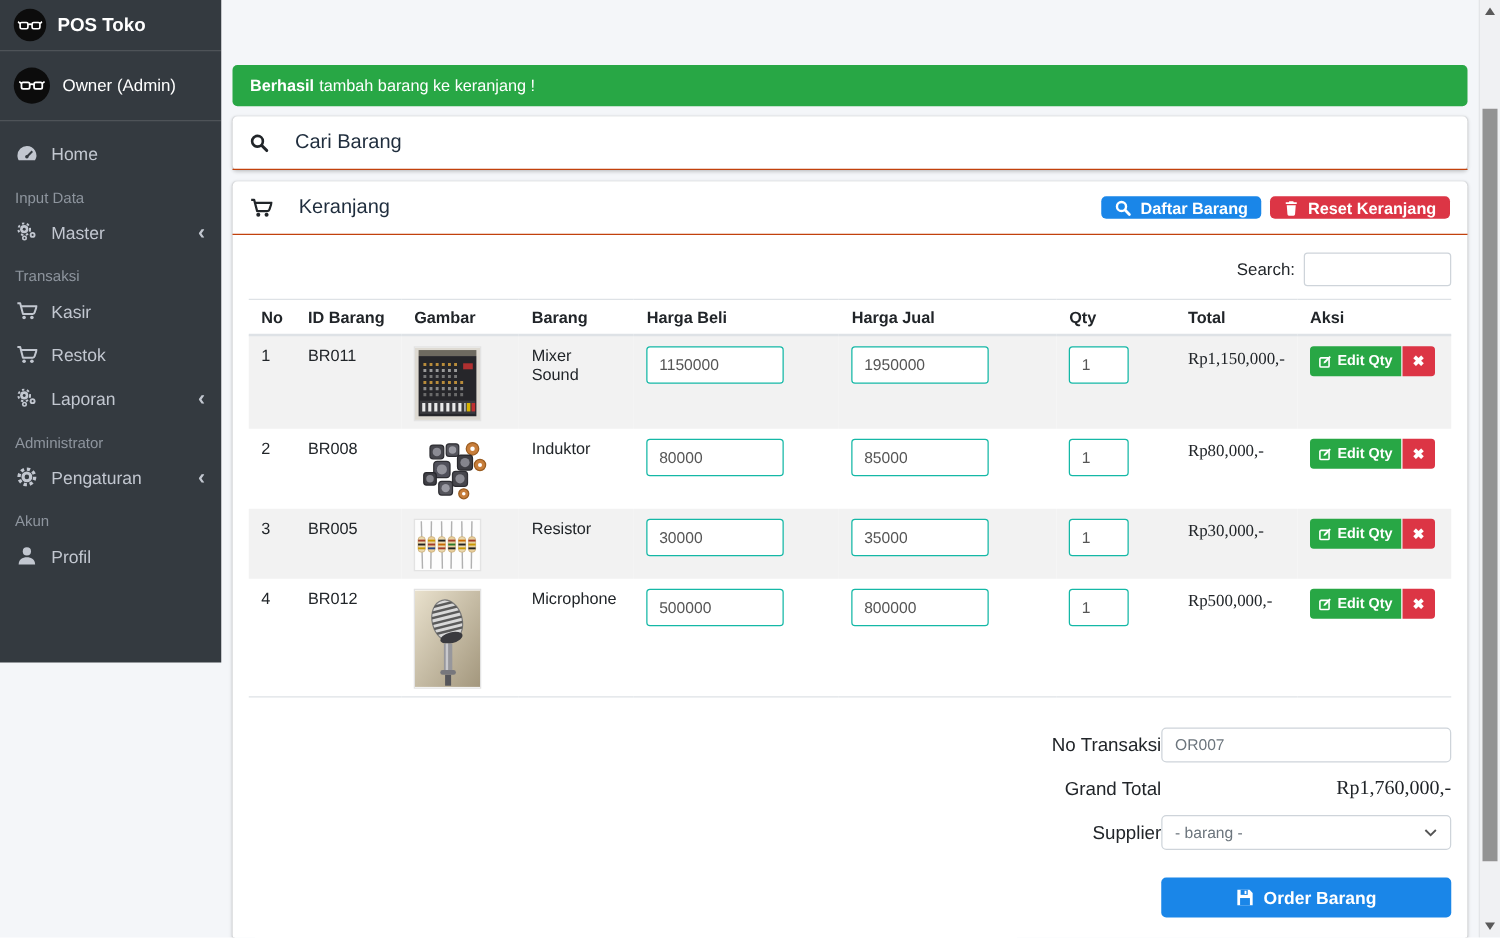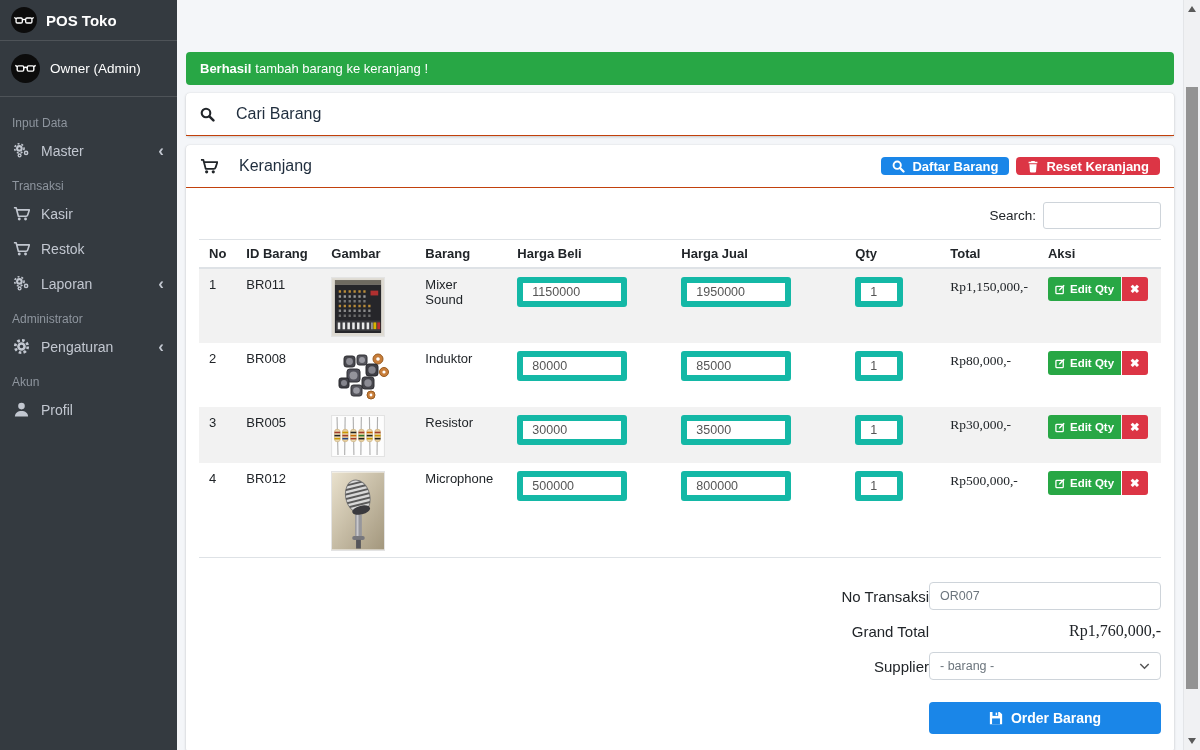--- a/index.html
+++ b/index.html
@@ -1,21 +1,21 @@
 <!DOCTYPE html>
 <html><head>
 <meta charset="utf-8">
 <style>
   * { box-sizing: border-box; margin: 0; padding: 0; }
   html,body { width:1200px; height:750px; overflow:hidden; }
   body { font-family:"Liberation Sans", sans-serif; background:#f4f6f9; color:#212529; }
   .app { position:relative; width:1200px; height:750px; }
 
   
-  .sidebar { position:absolute; left:0; top:0; width:177px; height:750px; background:#343a40; color:#c2c7d0; z-index:2; }
+  .sidebar { position:absolute; left:0; top:0; width:177px; height:530px; background:#343a40; color:#c2c7d0; z-index:2; }
   .brand { display:flex; align-items:center; gap:9px; height:41px; padding:0 11px; border-bottom:1px solid rgba(255,255,255,.13); }
   .brand-text { color:#fff; font-weight:bold; font-size:15px; }
   .logo-circle { width:26px; height:26px; background:#0c0c0c; border-radius:50%; display:flex; align-items:center; justify-content:center; flex:0 0 auto; }
   .user-panel { display:flex; align-items:center; gap:10px; padding:13px 11px; border-bottom:1px solid rgba(255,255,255,.13); }
   .user-panel .logo-circle { width:29px; height:29px; }
   .user-name { color:#fff; font-size:13.5px; }
   nav { padding:8px 0 0; }
   .nav-item { display:flex; align-items:center; gap:11px; padding:9px 13px; font-size:14px; color:#c2c7d0; cursor:pointer; }
   .nav-item .chev { margin-left:auto; font-size:17px; line-height:8px; color:#c2c7d0; font-weight:bold; }
   .nav-header { padding:11px 12px 3px; font-size:12px; color:#8e959e; }
@@ -42,21 +42,21 @@
   .btn-primary { background:#1a86e8; }
   .btn-danger { background:#dc3545; }
 
   .dt-search { display:flex; justify-content:flex-end; align-items:center; gap:7px; padding:2px 0 10px; font-size:13.5px; color:#212529; }
   .dt-search input { width:118px; height:27px; border:1px solid #ced4da; border-radius:3px; padding:0 8px; font-size:13px; outline:none; }
 
   table { width:100%; border-collapse:collapse; font-size:13px; color:#212529; border-bottom:1px solid #dee2e6; }
   thead th { text-align:left; font-weight:bold; padding:6px 10px; border-top:1px solid #dee2e6; border-bottom:2px solid #dee2e6; }
   tbody td { padding:8px 10px 6px; vertical-align:top; }
   tbody tr:nth-child(odd) { background:#f2f2f2; }
-  .cell-input { width:110px; height:30px; border:6px solid #14b8a6; border-radius:3px; padding:0 9px; font-size:12.5px; color:#555; background:#fff; outline:none; }
+  .cell-input { width:110px; height:30px; border:1px solid #14b8a6; border-radius:3px; padding:0 9px; font-size:12.5px; color:#555; background:#fff; outline:none; }
   .qty-input { width:48px; }
   td.total-cell { font-family:"Liberation Serif", serif; font-size:13.5px; padding-top:10px; }
   .aksi-group { display:flex; }
   .btn-edit { background:#28a745; border-radius:3px 0 0 3px; font-size:11.5px; height:24px; padding:0 7px; gap:4px; }
   .btn-x { background:#dc3545; border-radius:0 3px 3px 0; font-size:11.5px; height:24px; padding:0 8px; margin-left:1px; }
   .thumb { display:block; border:1px solid #e3e3e3; }
 
   .order-form { padding:24px 0 6px; display:flex; flex-direction:column; gap:12px; }
   .form-row { display:flex; justify-content:flex-end; align-items:center; gap:0; font-size:15px; color:#212529; }
   .form-control { width:232px; height:28px; border:1px solid #ced4da; border-radius:4px; padding:0 10px; font-size:12.5px; color:#6c757d; outline:none; background:#fff; }
@@ -90,20 +90,28 @@
               <rect x="2.5" y="3" width="7.5" height="6" rx="1.5"></rect>
               <rect x="14" y="3" width="7.5" height="6" rx="1.5"></rect>
               <path d="M10 5.5c.9-1.2 3.1-1.2 4 0"></path>
               <path d="M2.5 4 .4 2.3M21.5 4l2.1-1.7"></path>
             </g>
           </svg>
       </span>
       <span class="user-name">Owner (Admin)</span>
     </div>
     <nav>
+      <div class="nav-item">
+        <svg class="nav-icon" viewBox="0 0 18 16">
+            <path fill="currentColor" d="M9 2a8 8 0 0 0-8 8c0 1.5.4 2.9 1.1 4.1h13.8A8 8 0 0 0 9 2z"></path>
+            <line x1="9" y1="11" x2="13.6" y2="6.4" stroke="#343a40" stroke-width="1.7"></line>
+            <circle cx="9" cy="11" r="1.5" fill="#343a40"></circle>
+          </svg>
+        <span>Home</span>
+      </div>
       <div class="nav-header">Input Data</div>
       <div class="nav-item">
         <svg class="nav-icon" viewBox="0 0 16 16">
             <circle cx="6" cy="6" r="3.1" fill="currentColor"></circle>
             <circle cx="6" cy="6" r="4.4" fill="none" stroke="currentColor" stroke-width="1.5" stroke-dasharray="1.8 1.9"></circle>
             <circle cx="6" cy="6" r="1.1" fill="#343a40"></circle>
             <circle cx="12.3" cy="10.3" r="2.2" fill="currentColor"></circle>
             <circle cx="12.3" cy="10.3" r=".8" fill="#343a40"></circle>
             <circle cx="6.2" cy="12.6" r="1.9" fill="currentColor"></circle>
             <circle cx="6.2" cy="12.6" r=".7" fill="#343a40"></circle>

